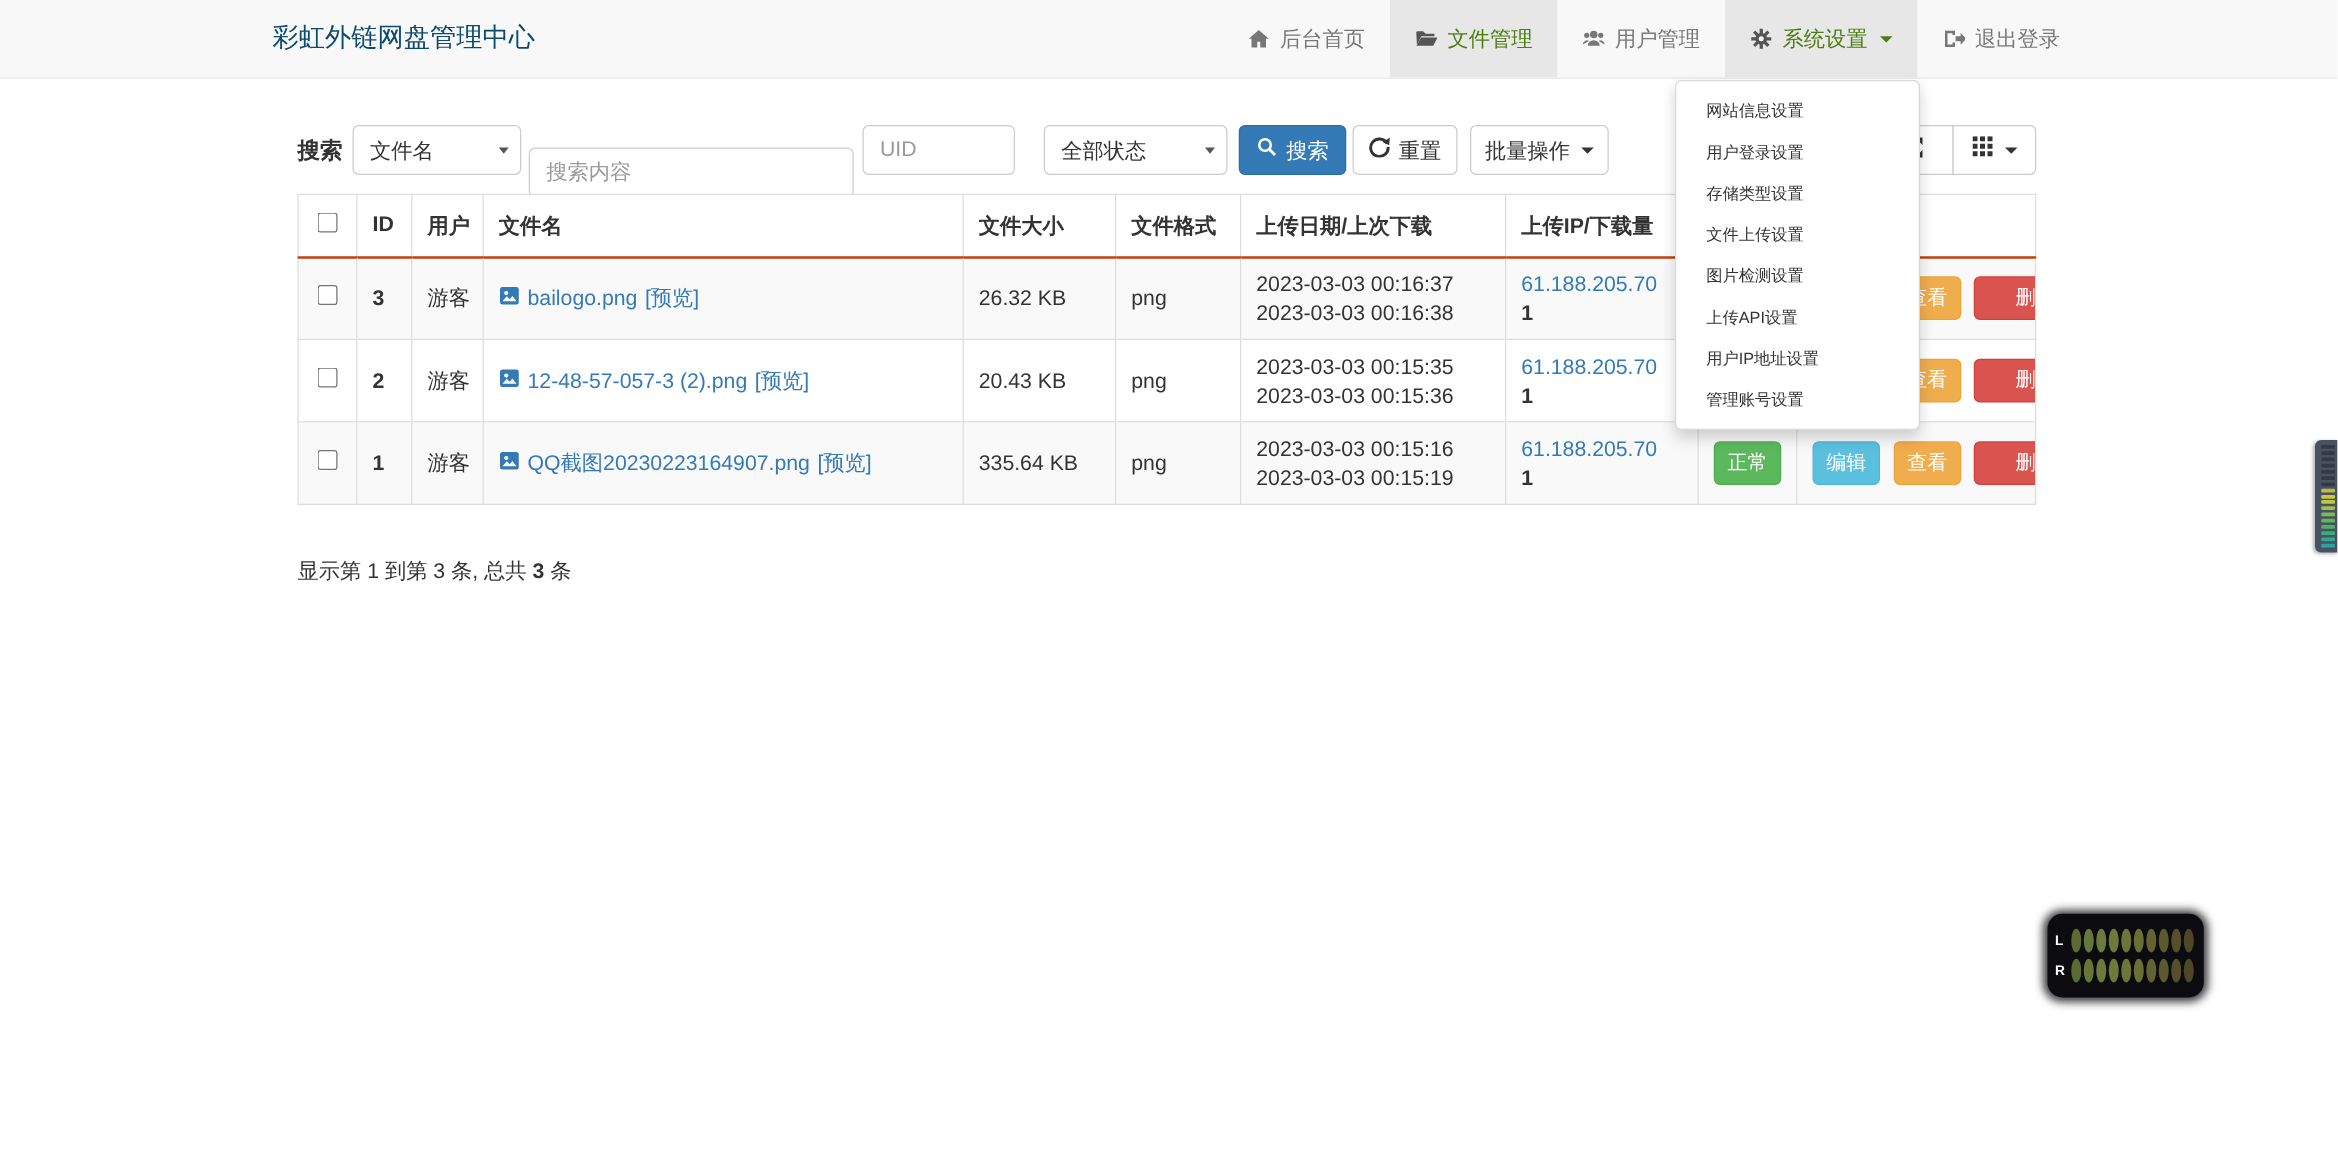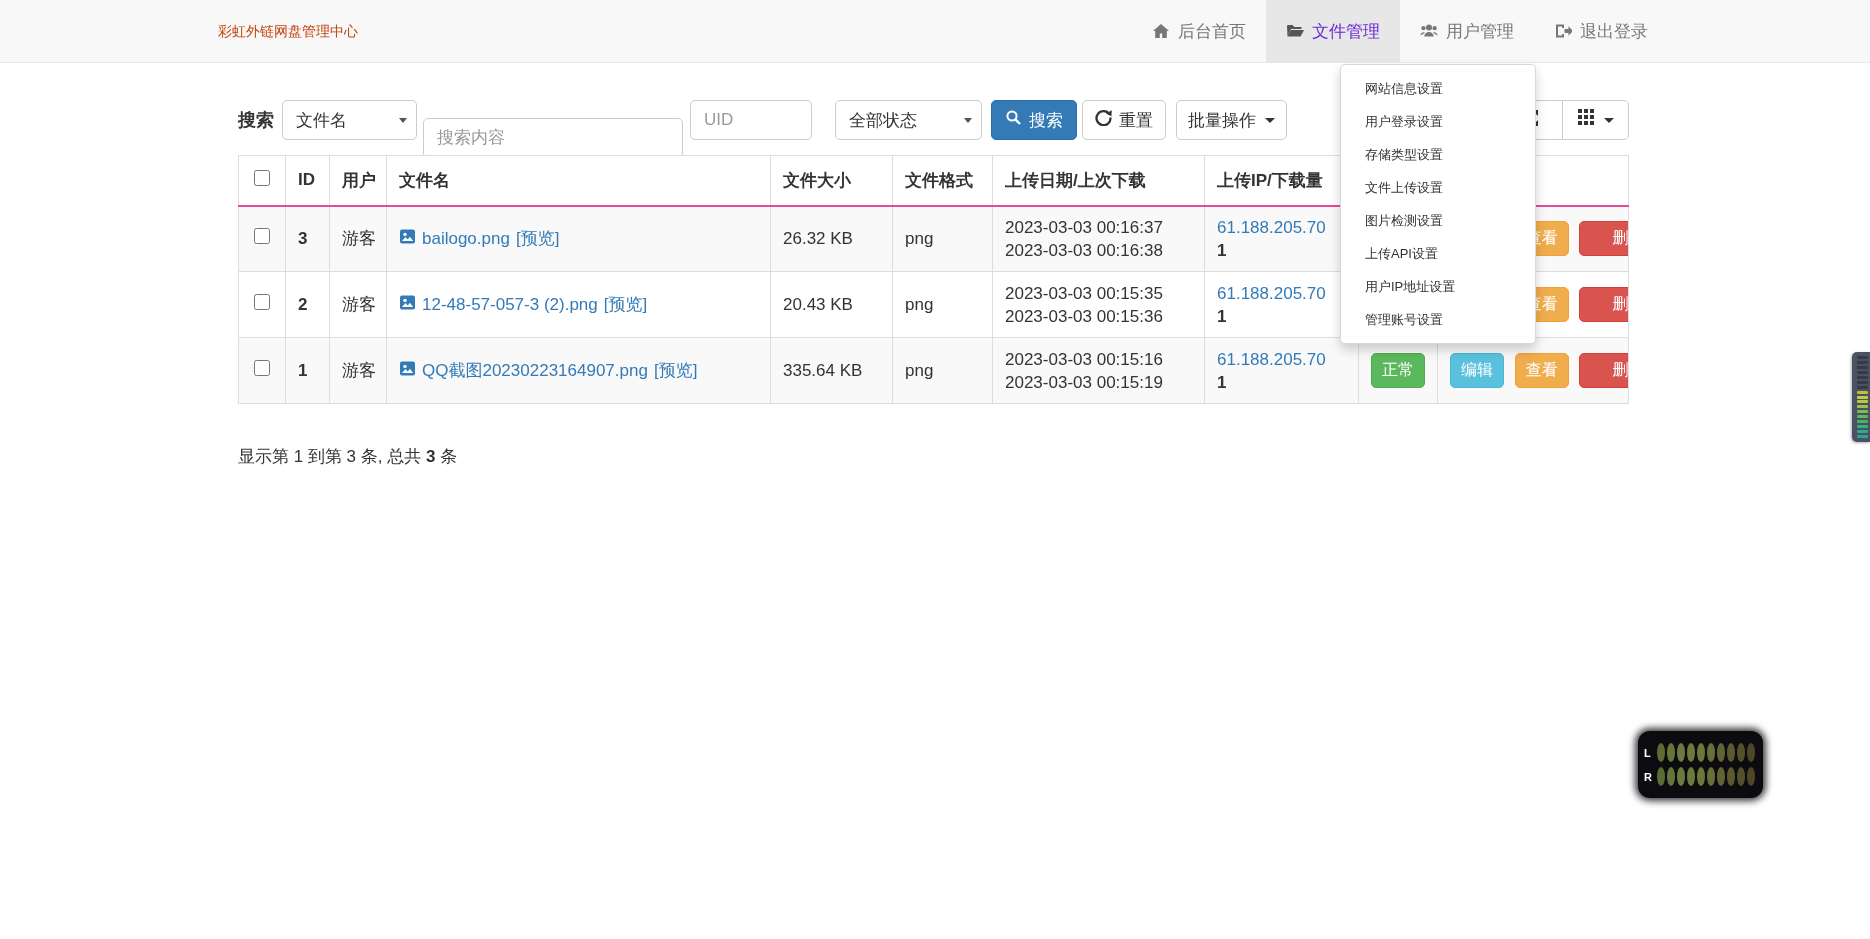--- a/index.html
+++ b/index.html
@@ -6,25 +6,25 @@
   html,body { width: 1870px; height: 939px; }
   body {
     position: relative; overflow: hidden; background: #fff;
     font-family: "Liberation Sans", "DejaVu Sans", sans-serif;
     color: #333; font-size: 17px;
   }
   
   .navbar { position: absolute; top: 0; left: 0; width: 1870px; height: 63px;
     background: #f8f8f8; border-bottom: 1px solid #e7e7e7; }
   .brand { position: absolute; left: 218px; top: 0; line-height: 62px;
-    font-size: 14px; color: #c2410c; white-space: nowrap; }
+    font-size: 21px; color: #0c4a6e; white-space: nowrap; }
   .nav { position: absolute; right: 202px; top: 0; height: 62px; display: flex; }
   .nav-item { display: flex; align-items: center; gap: 8px; padding: 0 20px;
     font-size: 17px; color: #777; cursor: pointer; white-space: nowrap; }
-  .nav-item.active { background: #e7e7e7; color: #6d28d9; }
+  .nav-item.active { background: #e7e7e7; color: #4d7c0f; }
   .nav-item svg { display: block; }
   .caret { display: inline-block; width: 0; height: 0; margin-left: 2px;
     border-left: 5px solid transparent; border-right: 5px solid transparent;
     border-top: 5px solid currentColor; }
   
   .toolbar { position: absolute; left: 238px; top: 100px; height: 40px; display: flex; align-items: center; }
   .search-label { font-size: 18px; font-weight: bold; margin-right: 8px; }
   .ctl { height: 40px; border: 1px solid #ccc; border-radius: 5px; background: #fff;
     font-size: 17px; color: #555; }
   .select-box { position: relative; display: flex; align-items: center; padding: 0 22px 0 13px; cursor: pointer; color: #333; }
@@ -37,21 +37,21 @@
   .btn-primary { background: #337ab7; border-color: #2e6da4; color: #fff; }
   .tool-group { position: absolute; left: 1496px; top: 100px; display: flex; }
   .tool-group .btn { width: 67px; border-radius: 0; margin-left: -1px; }
   .tool-group .btn:first-child { border-radius: 5px 0 0 5px; margin-left: 0; }
   .tool-group .btn:last-child { border-radius: 0 5px 5px 0; }
   
   table.grid { position: absolute; left: 238px; top: 155px; width: 1390px;
     border-collapse: collapse; table-layout: fixed; }
   .grid th, .grid td { border: 1px solid #ddd; padding: 8px 12px; font-size: 17px;
     vertical-align: middle; text-align: left; overflow: hidden; white-space: nowrap; }
-  .grid thead th { height: 50px; font-weight: bold; border-bottom: 2px solid #ec4899; background: #fff; }
+  .grid thead th { height: 50px; font-weight: bold; border-bottom: 2px solid #c2410c; background: #fff; }
   .grid tbody tr { height: 66px; }
   .grid tbody tr:nth-child(odd) { background: #f9f9f9; }
   .cell-check { text-align: center !important; padding: 0 !important; }
   .cell-check input { width: 16px; height: 16px; }
   .col-id { font-weight: bold; }
   a.blue, .blue { color: #337ab7; text-decoration: none; }
   .filelink { display: inline-flex; align-items: center; gap: 6px; cursor: pointer; }
   .two-line div { line-height: 23px; }
   .dl-count { font-weight: bold; line-height: 23px; color: #333; }
   .badge-ok { display: inline-block; padding: 6px 10px; border-radius: 5px;
@@ -111,20 +111,36 @@
         <svg width="18" height="18" viewBox="0 0 18 18" fill="#777">
             <circle cx="3.4" cy="6.2" r="2.1"></circle>
             <circle cx="14.6" cy="6.2" r="2.1"></circle>
             <path d="M0.2 13.5 a3.3 3.3 0 0 1 5 -2.7 Z"></path>
             <path d="M17.8 13.5 a3.3 3.3 0 0 0 -5 -2.7 Z"></path>
             <circle cx="9" cy="5.6" r="3"></circle>
             <path d="M4.2 14.5 a4.8 4.4 0 0 1 9.6 0 Z"></path>
           </svg>
       </span>
       <span>用户管理</span>
+    </div>
+    <div class="nav-item active">
+      <span>
+        <svg width="18" height="18" viewBox="0 0 18 18">
+          <g stroke="#555" stroke-width="2.6">
+            <line x1="9" y1="1" x2="9" y2="17"></line>
+              <line x1="1" y1="9" x2="17" y2="9"></line>
+            <line x1="3.3" y1="3.3" x2="14.7" y2="14.7"></line>
+              <line x1="14.7" y1="3.3" x2="3.3" y2="14.7"></line>
+          </g>
+          <circle cx="9" cy="9" r="4.7" fill="#555"></circle>
+          <circle cx="9" cy="9" r="2" fill="#f8f8f8"></circle>
+        </svg>
+      </span>
+      <span>系统设置</span>
+      <span class="caret"></span>
     </div>
     <div class="nav-item">
       <span>
         <svg width="18" height="18" viewBox="0 0 18 18" fill="#777">
             <path d="M2 2.5 h8 v3.5 h-2 V4.5 H4 v9 h4 v-1.5 h2 v3.5 H2 Z"></path>
             <path d="M10.5 7 h4 V4.2 L19 9 l-4.5 4.8 V11 h-4 Z"></path>
           </svg>
       </span>
       <span>退出登录</span>
     </div>

